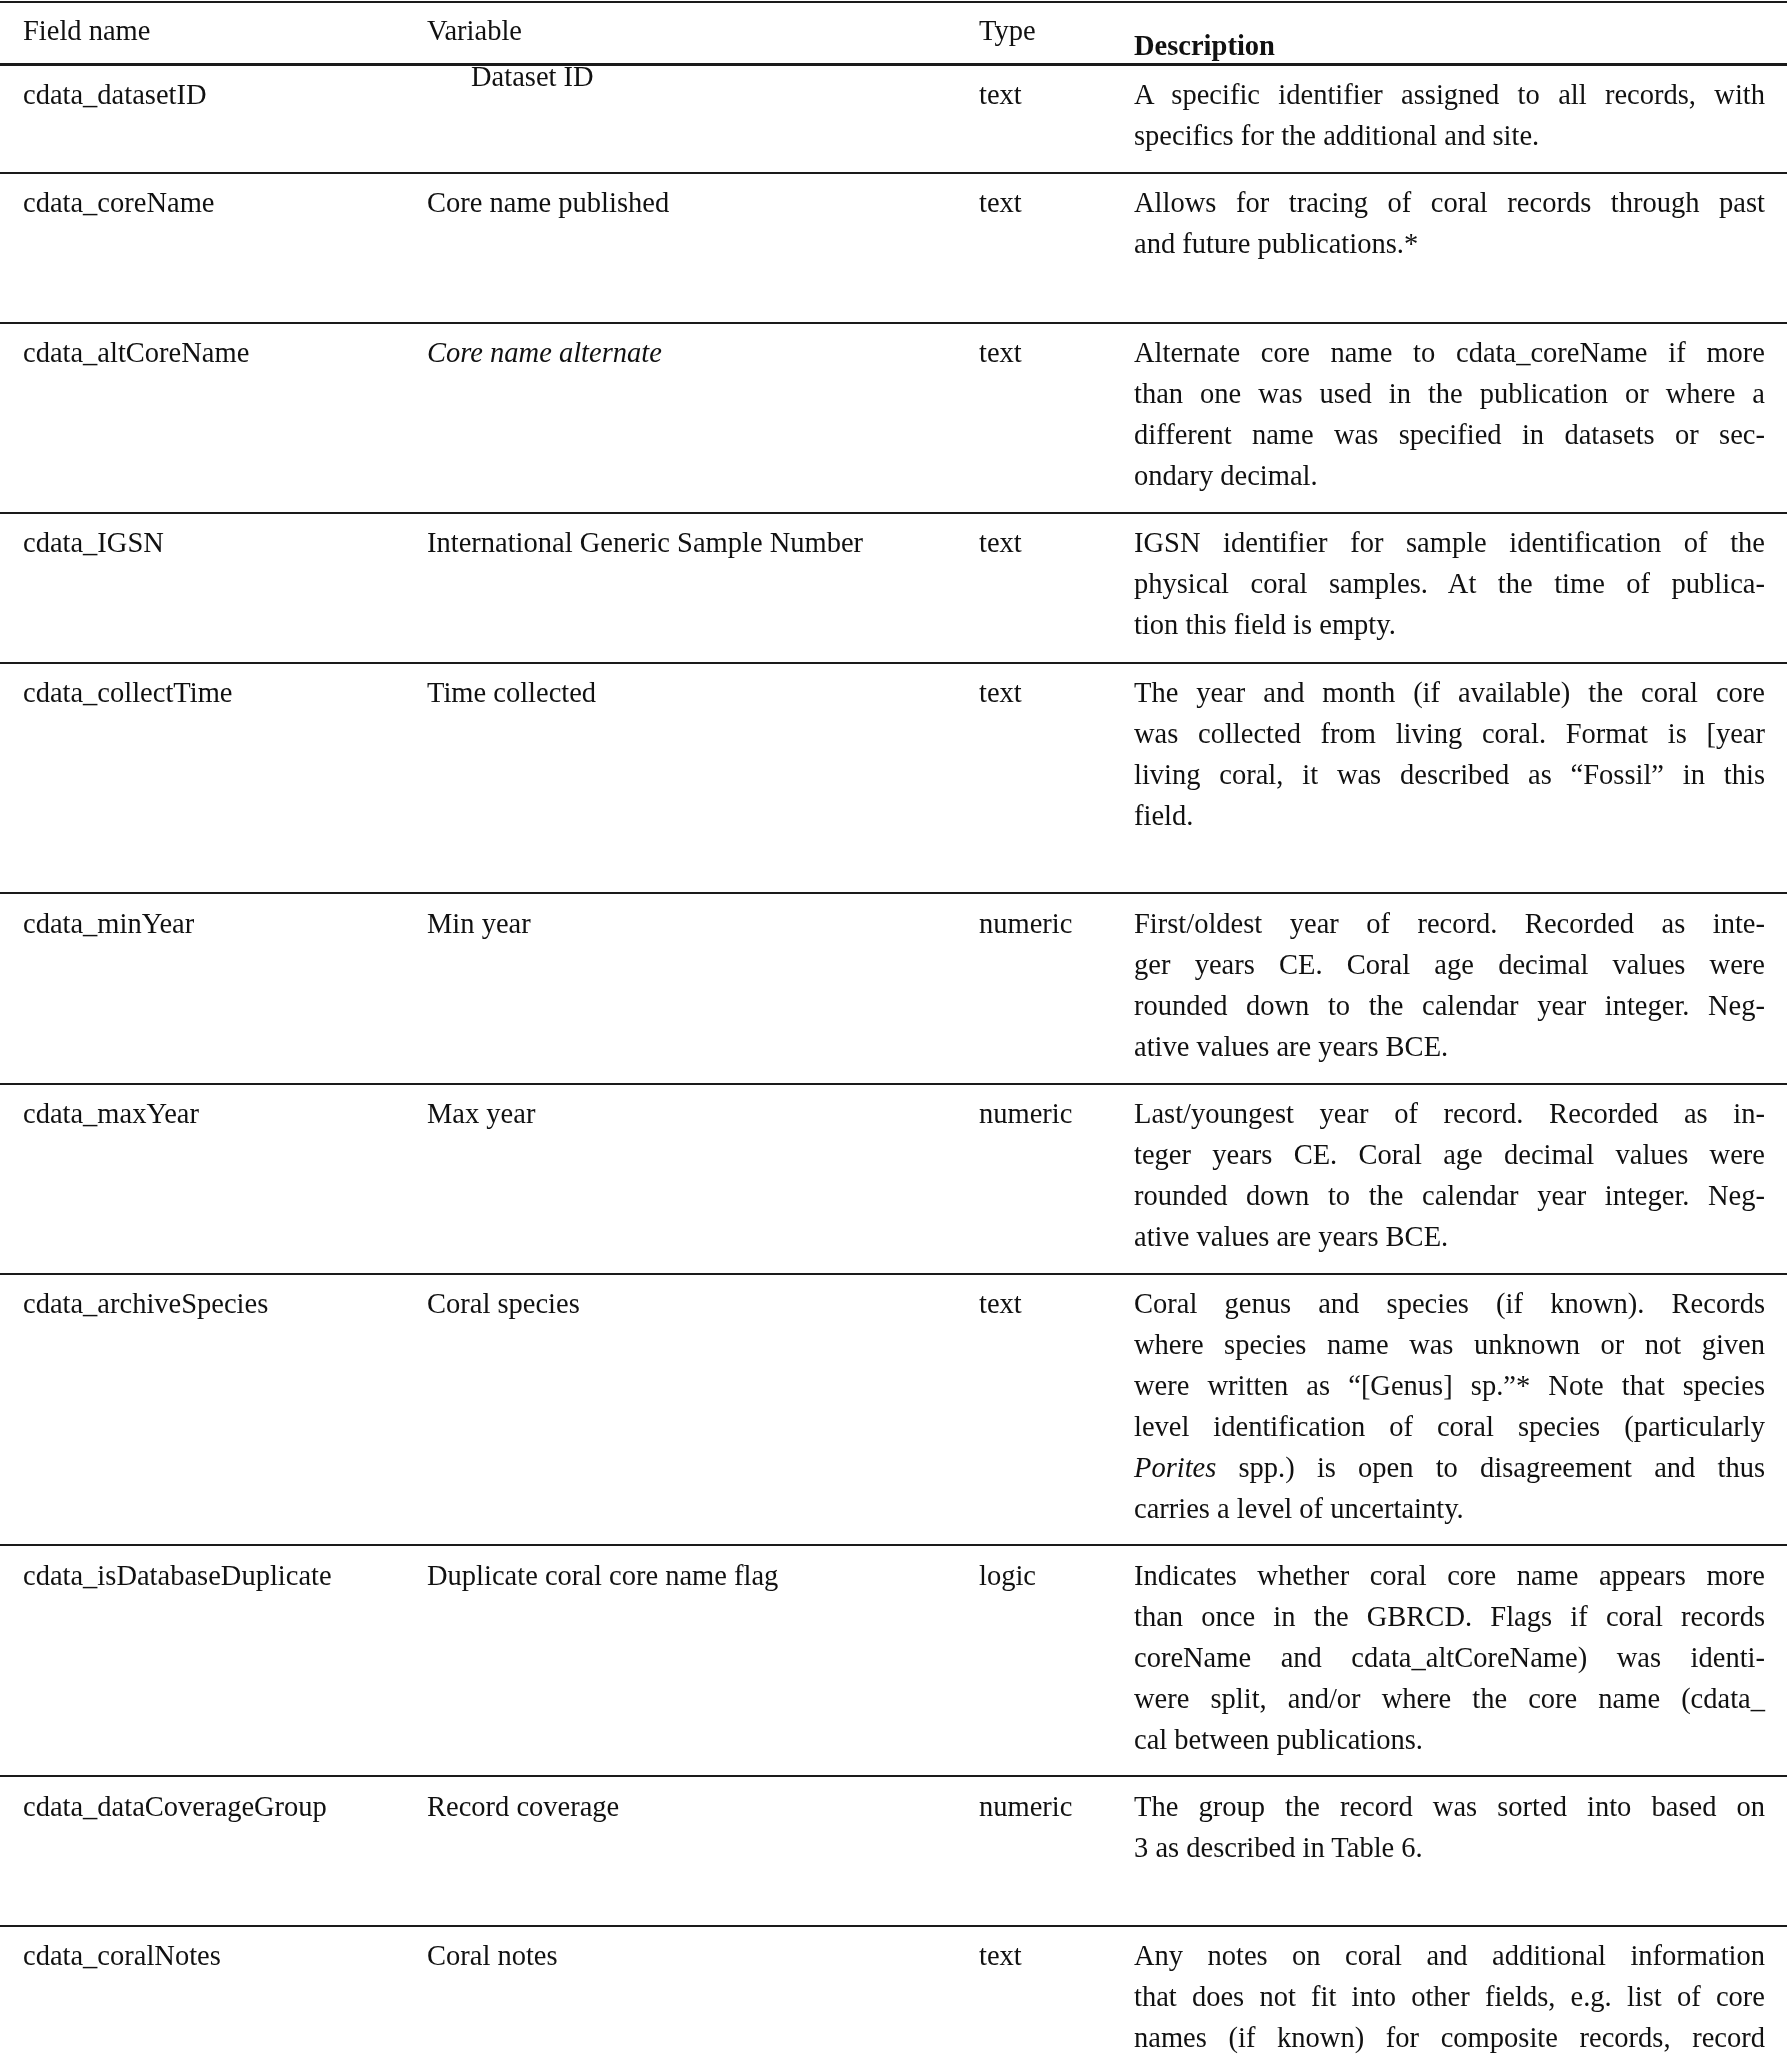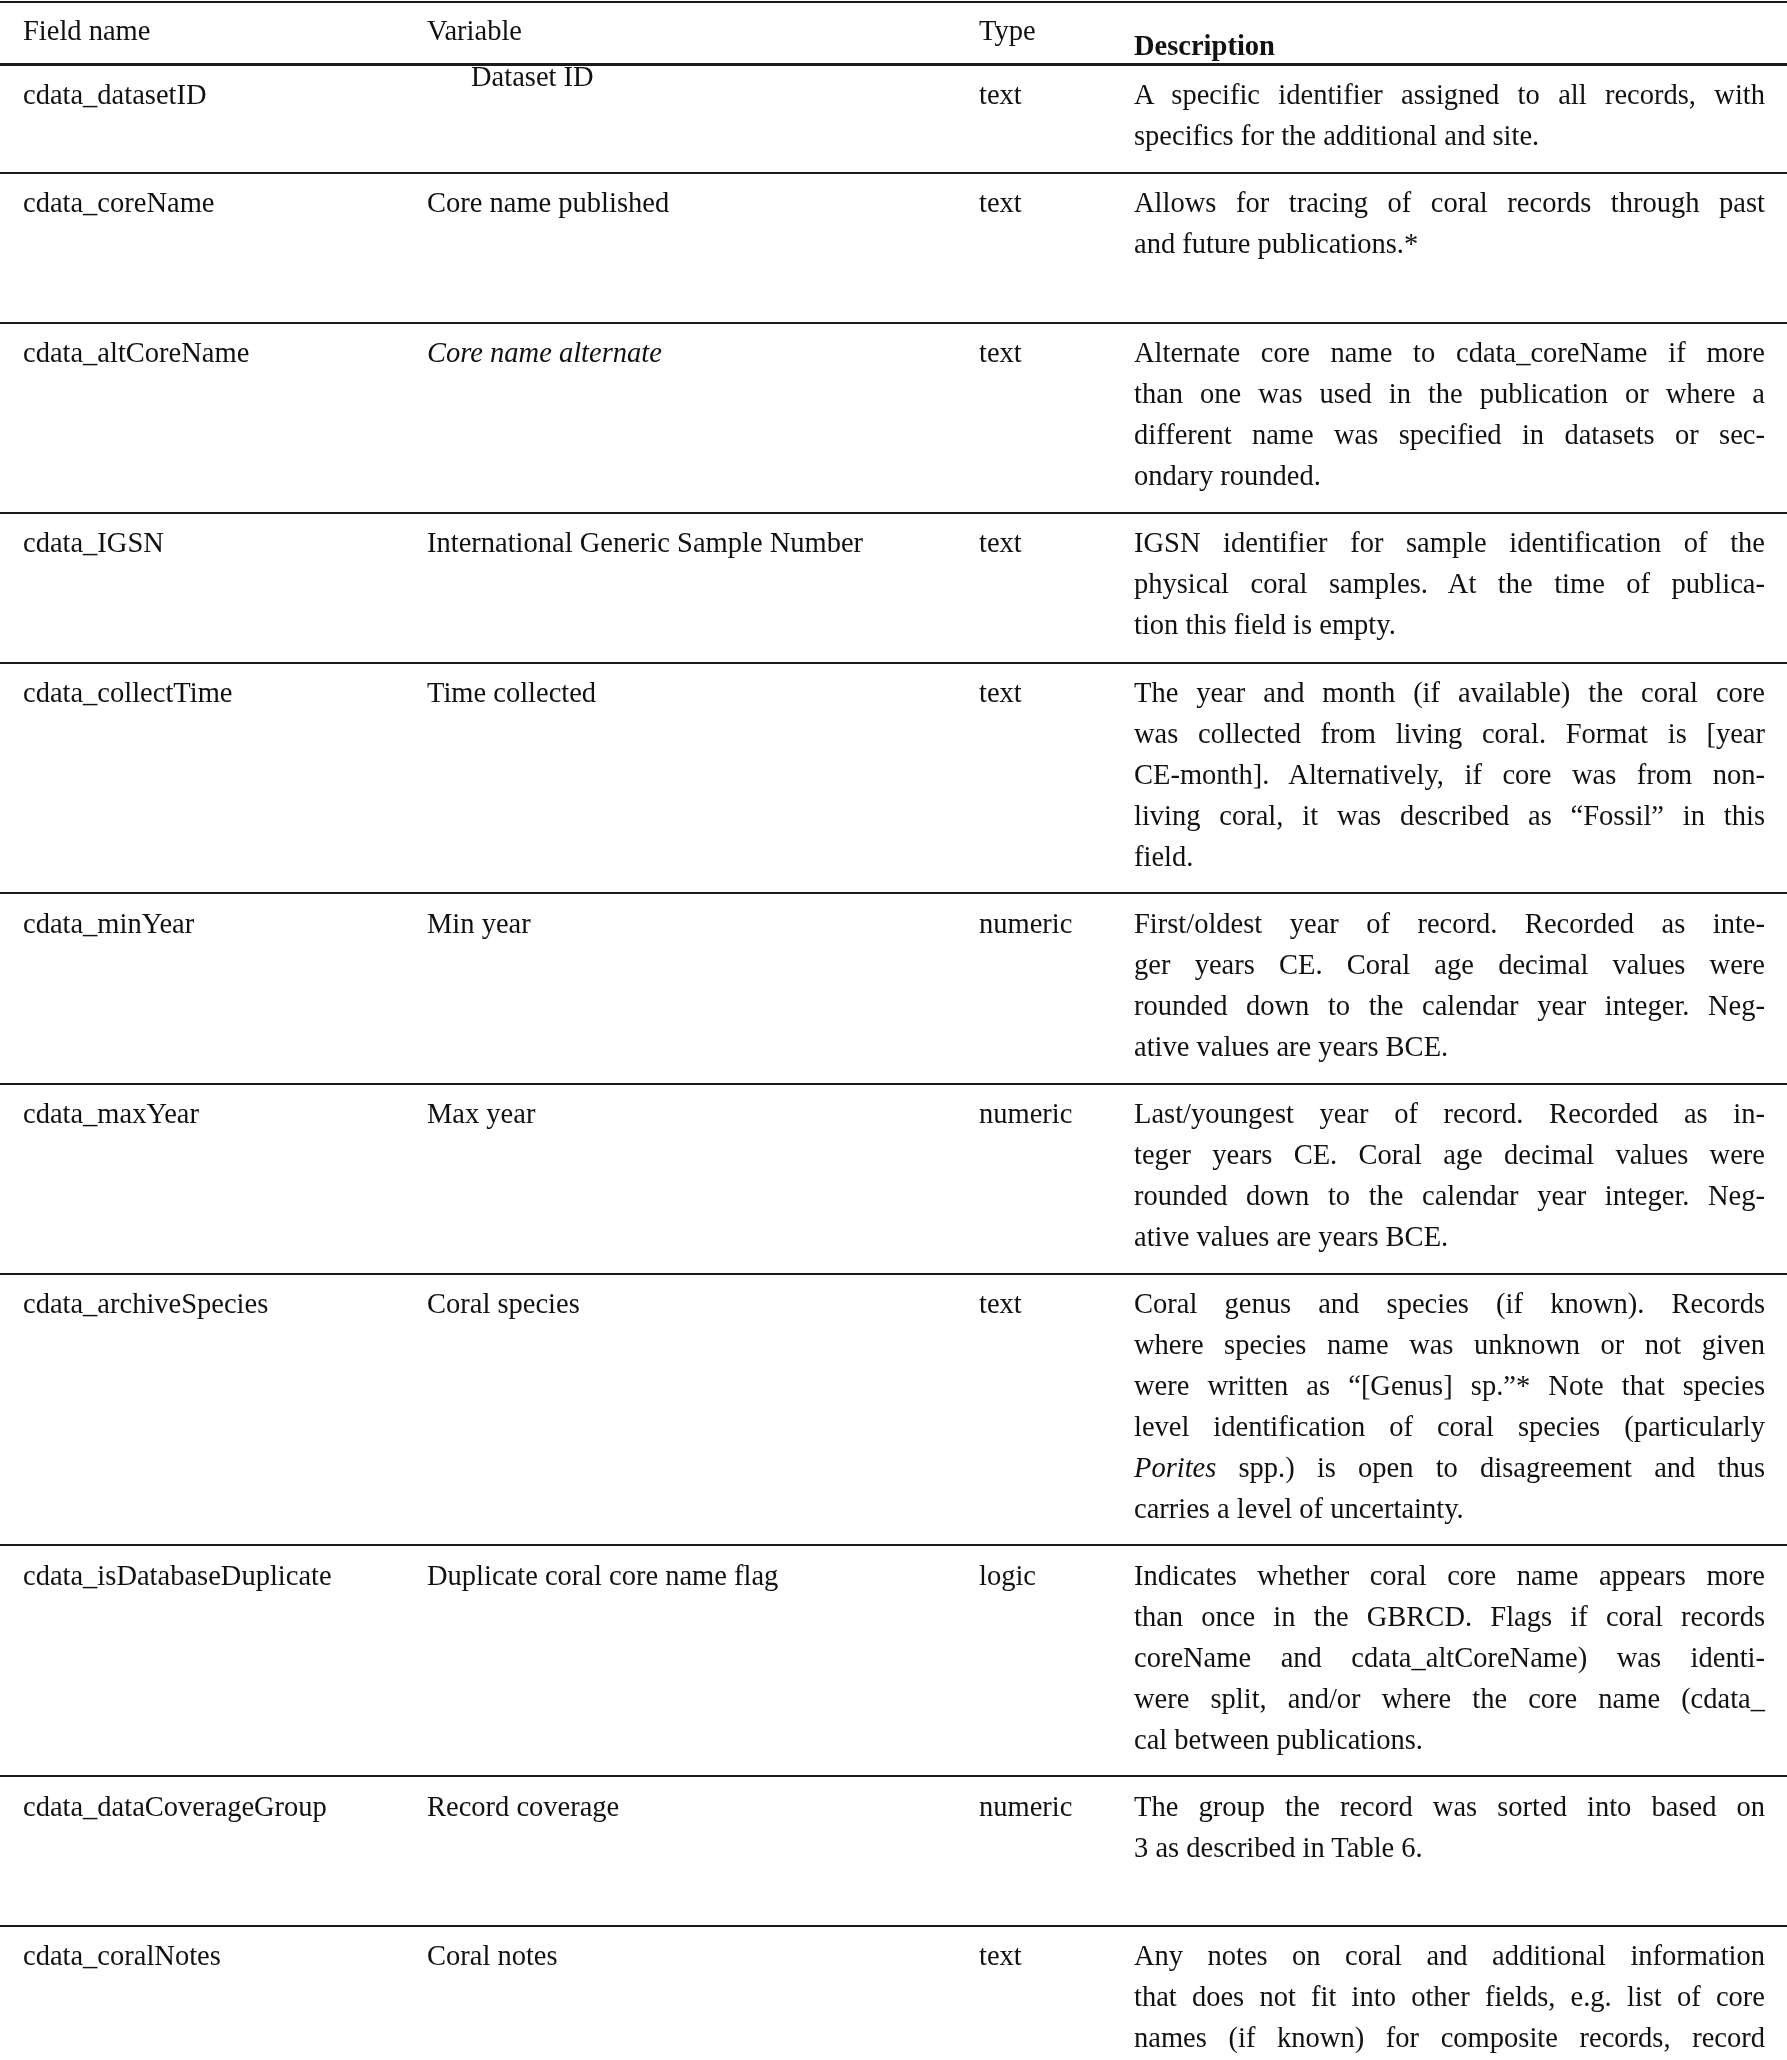--- a/index.html
+++ b/index.html
@@ -59,21 +59,21 @@
     </div>
     <div class="rule thin" style="top: 322px;"></div>
     <div>
       <div class="cell col-field" style="top: 332px;">cdata_altCoreName</div>
       <div class="cell col-var" style="top: 332px; font-style: italic;">Core name alternate</div>
       <div class="cell col-type" style="top: 332px;">text</div>
       <div class="cell col-desc" style="top: 332px;">
         <span class="desc-line">Alternate core name to cdata_coreName if more</span>
         <span class="desc-line">than one was used in the publication or where a</span>
         <span class="desc-line">different name was specified in datasets or sec-</span>
-        <span class="desc-line last">ondary rounded.</span>
+        <span class="desc-line last">ondary decimal.</span>
       </div>
     </div>
     <div class="rule thin" style="top: 512px;"></div>
     <div>
       <div class="cell col-field" style="top: 522px;">cdata_IGSN</div>
       <div class="cell col-var" style="top: 522px;">International Generic Sample Number</div>
       <div class="cell col-type" style="top: 522px;">text</div>
       <div class="cell col-desc" style="top: 522px;">
         <span class="desc-line">IGSN identifier for sample identification of the</span>
         <span class="desc-line">physical coral samples. At the time of publica-</span>
@@ -81,21 +81,20 @@
       </div>
     </div>
     <div class="rule thin" style="top: 662px;"></div>
     <div>
       <div class="cell col-field" style="top: 672px;">cdata_collectTime</div>
       <div class="cell col-var" style="top: 672px;">Time collected</div>
       <div class="cell col-type" style="top: 672px;">text</div>
       <div class="cell col-desc" style="top: 672px;">
         <span class="desc-line">The year and month (if available) the coral core</span>
         <span class="desc-line">was collected from living coral. Format is [year</span>
-        <span class="desc-line">CE-month]. Alternatively, if core was from non-</span>
         <span class="desc-line">living coral, it was described as “Fossil” in this</span>
         <span class="desc-line last">field.</span>
       </div>
     </div>
     <div class="rule thin" style="top: 892px;"></div>
     <div>
       <div class="cell col-field" style="top: 903px;">cdata_minYear</div>
       <div class="cell col-var" style="top: 903px;">Min year</div>
       <div class="cell col-type" style="top: 903px;">numeric</div>
       <div class="cell col-desc" style="top: 903px;">

